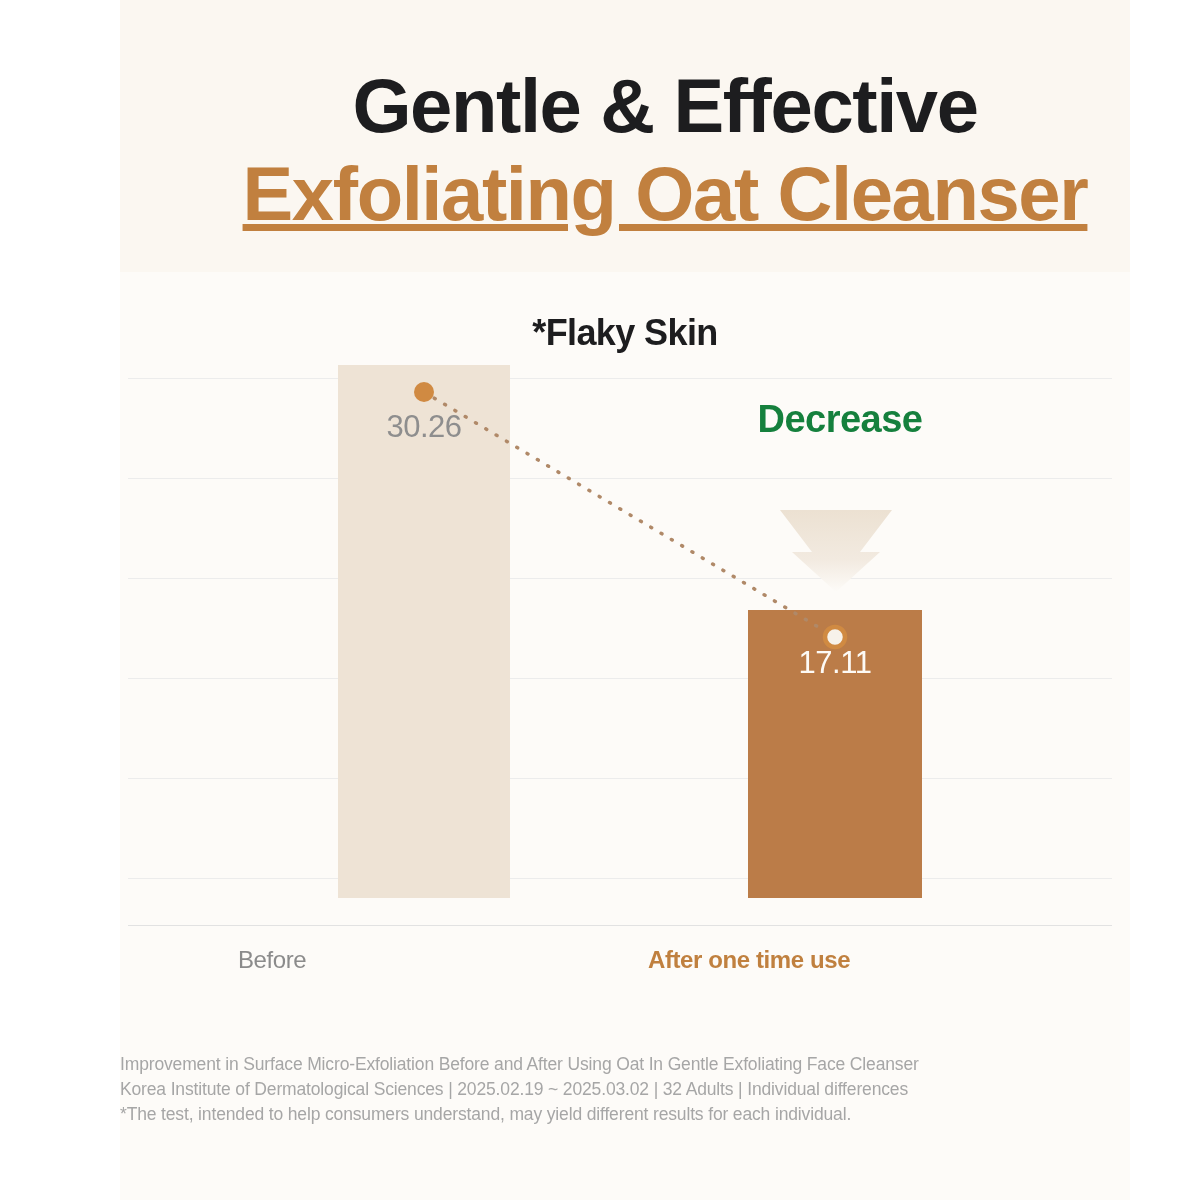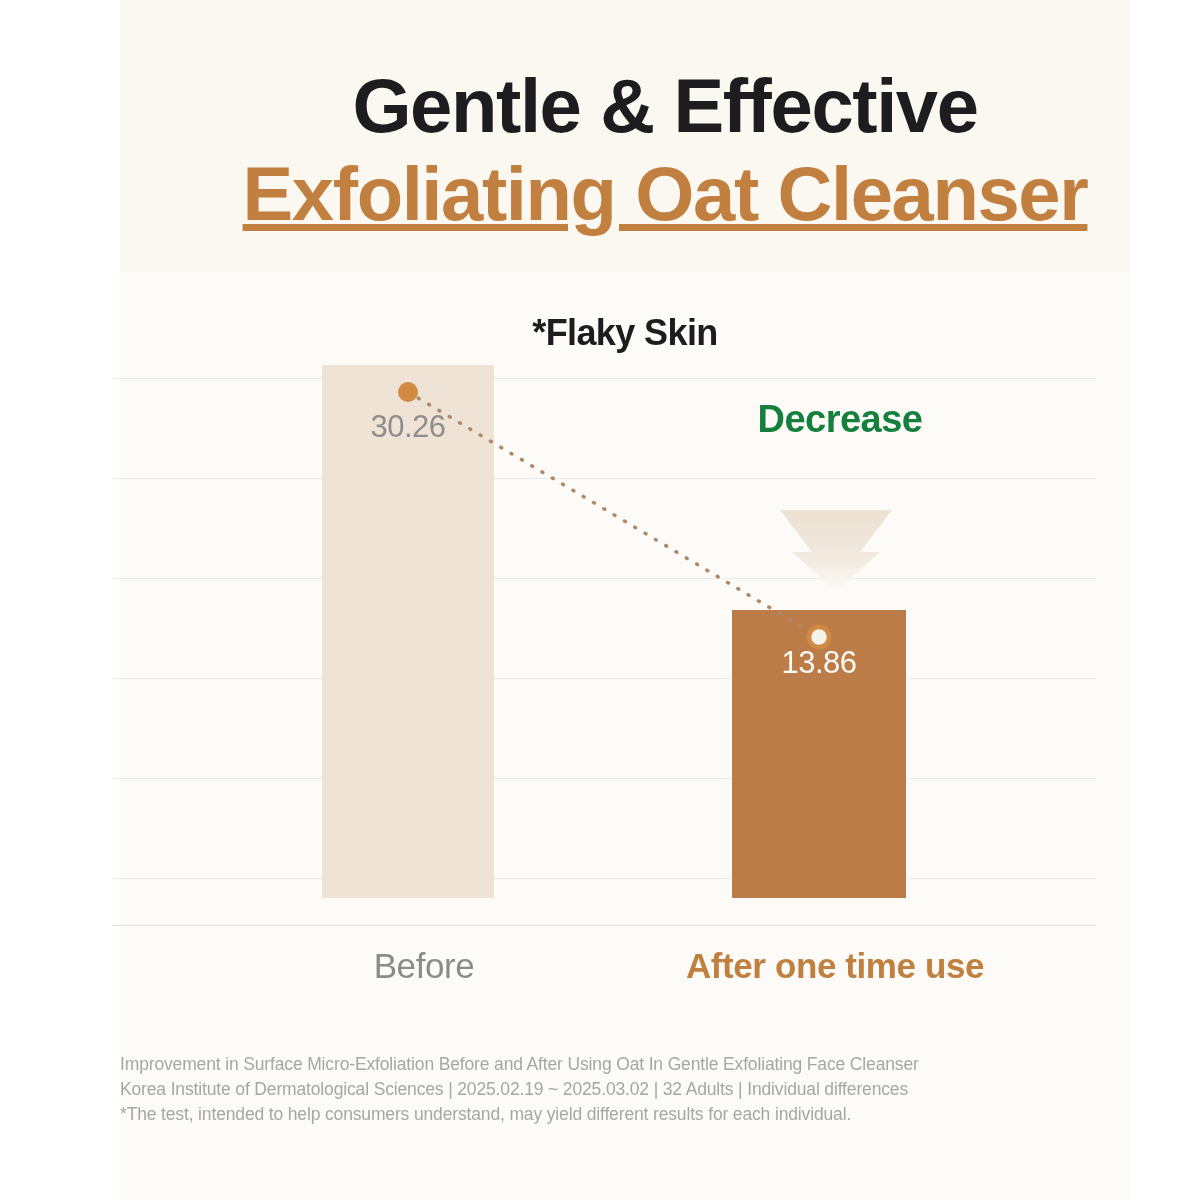--- a/index.html
+++ b/index.html
@@ -76,21 +76,21 @@
     text-align: center;
     font-size: 36px;
     font-weight: bold;
     color: #1d1d1f;
     letter-spacing: -0.6px;
   }
 
   
   #plot {
     position: absolute;
-    left: 112px;
+    left: 128px;
     top: 378px;
     width: 984px;
     height: 520px;
   }
 
   .gridline {
     position: absolute;
     left: 0;
     width: 984px;
     height: 1px;
@@ -183,22 +183,21 @@
     left: 770px;
     top: 508px;
     width: 132px;
     height: 86px;
   }
 
   
   .cat-label {
     position: absolute;
     top: 946px;
-    text-align: center;
-    font-size: 35px;
+    font-size: 24px;
     letter-spacing: -0.4px;
   }
   #cat-before {
     left: 238px;
     width: 372px;
     color: #8b8b8b;
   }
   #cat-after {
     left: 648px;
     width: 374px;
@@ -244,21 +243,21 @@
     <div class="gridline" style="top:300px;"></div>
     <div class="gridline" style="top:400px;"></div>
     <div class="gridline" style="top:500px;"></div>
     <div class="gridline axis" style="top:547px;"></div>
 
     <div class="bar" id="bar-before">
       <span class="bar-value" id="value-before">30.26</span>
     </div>
 
     <div class="bar" id="bar-after">
-      <span class="bar-value" id="value-after">13.86</span>
+      <span class="bar-value" id="value-after">17.11</span>
     </div>
 
     <svg id="connector" viewBox="0 0 984 548">
       <line x1="296" y1="14" x2="707" y2="259" stroke="#b08968" stroke-width="3.5" stroke-linecap="round" stroke-dasharray="1 11"></line>
       <circle cx="296" cy="14" r="10" fill="#d08a42"></circle>
       <circle cx="707" cy="259" r="10" fill="#f7f2ea" stroke="#d08a42" stroke-width="4.5"></circle>
     </svg>
   </div>
 
   <div id="callout">

